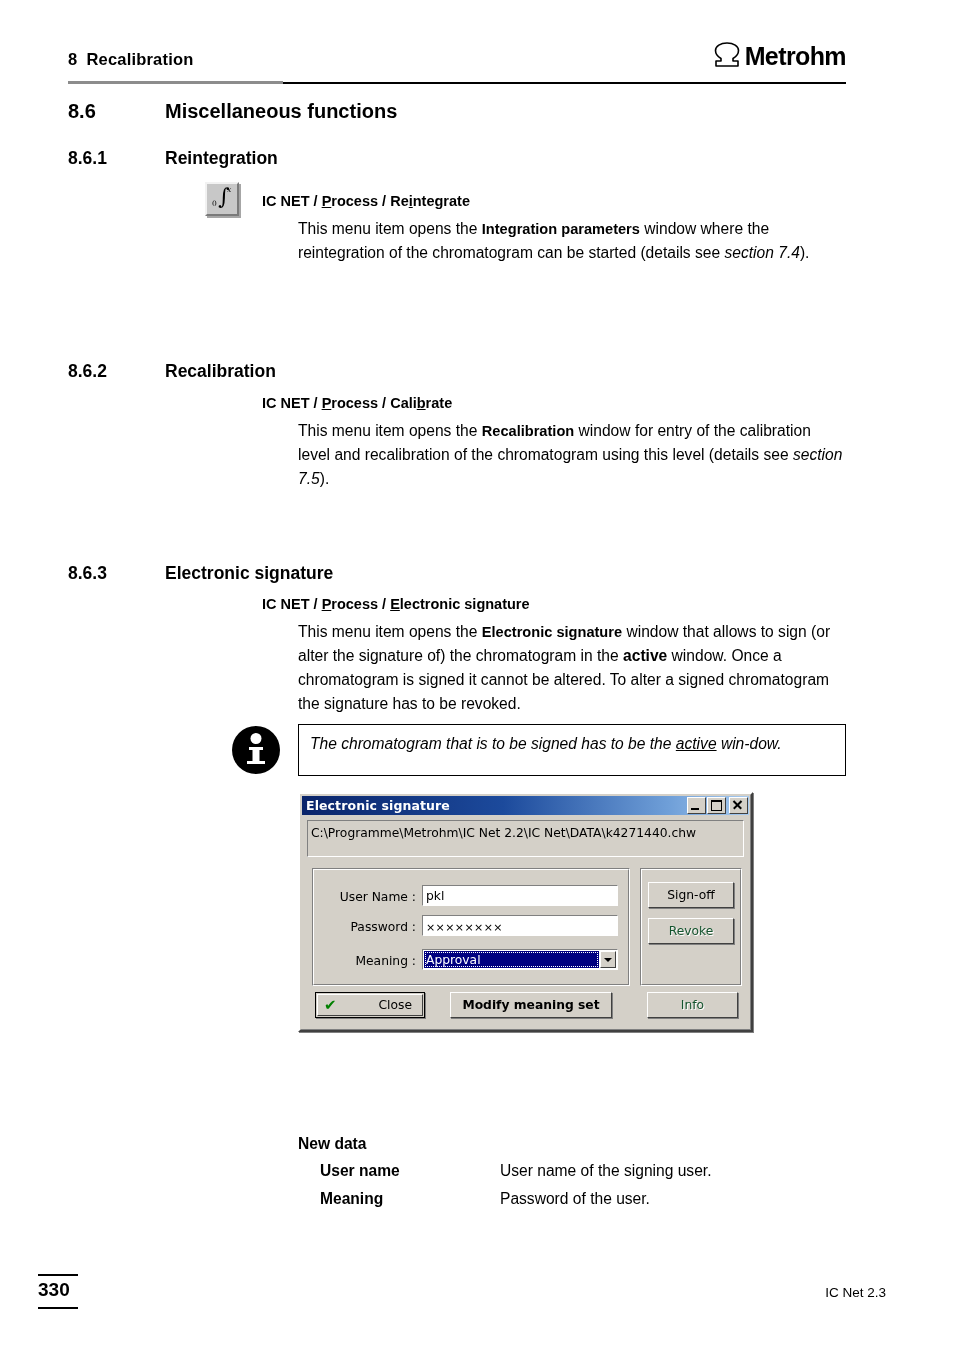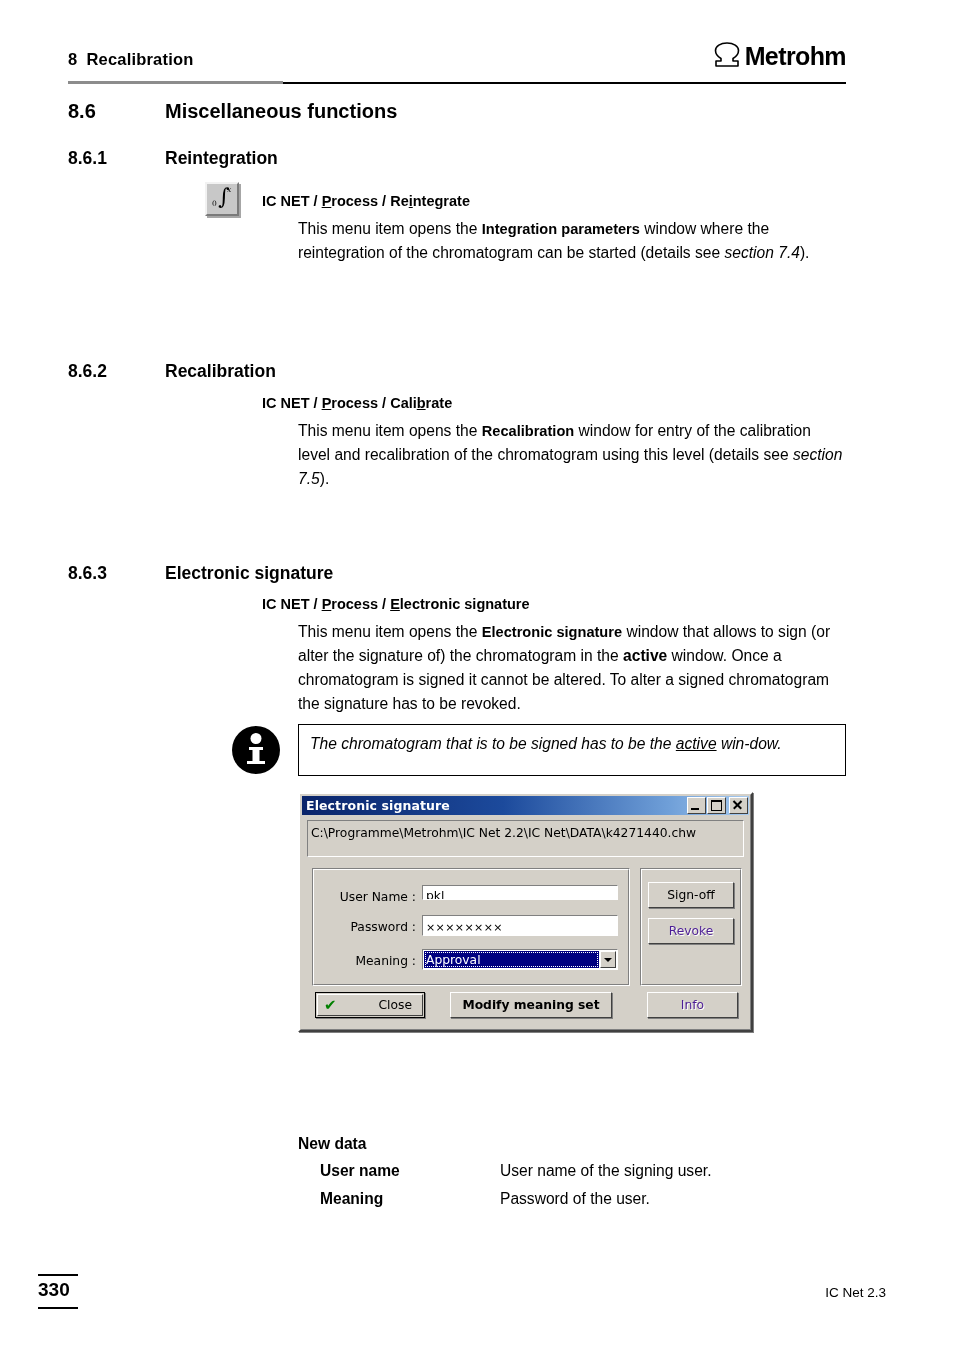--- a/index.html
+++ b/index.html
@@ -420,21 +420,21 @@
     box-sizing: border-box;
     font-size: 12.3px;
     color: #000000;
     display: flex;
     align-items: center;
     justify-content: center;
     box-shadow: 1px 1px 0 #808080;
     white-space: nowrap;
   }
   .btn.disabled {
-    color: #4c1d95;
+    color: #14532d;
     text-shadow: 1px 1px 0 #ffffff;
   }
   .btn.default-btn {
     border: 1px solid #000000;
   }
   .btn.default-btn .inner {
     position: absolute;
     left: 1px; top: 1px; right: 1px; bottom: 1px;
     border-top: 1px solid #ffffff;
     border-left: 1px solid #ffffff;
@@ -623,21 +623,21 @@
       </span>
     </div>
 
     <div class="pathbox">C:\Programme\Metrohm\IC Net 2.2\IC Net\DATA\k4271440.chw</div>
 
     <div class="groupbox gb-newdata">
       <div class="gb-inner"></div>
     </div>
 
     <div class="fld-label" style="left:20px; top:96px; width:96px;">User Name :</div>
-    <div class="textfield" style="left:122px; top:91px; width:196px; height:15px;">pkl</div>
+    <div class="textfield" style="left:122px; top:91px; width:196px; height:21px;">pkl</div>
 
     <div class="fld-label" style="left:20px; top:126px; width:96px;">Password :</div>
     <div class="textfield pwd" style="left:122px; top:121px; width:196px; height:21px;">××××××××</div>
 
     <div class="fld-label" style="left:20px; top:160px; width:96px;">Meaning :</div>
     <div class="combo" style="left:122px; top:155px; width:196px; height:21px;">
       <span class="selval">Approval</span>
       <span class="arrowbtn">
           <span class="tri"></span>
         </span>

